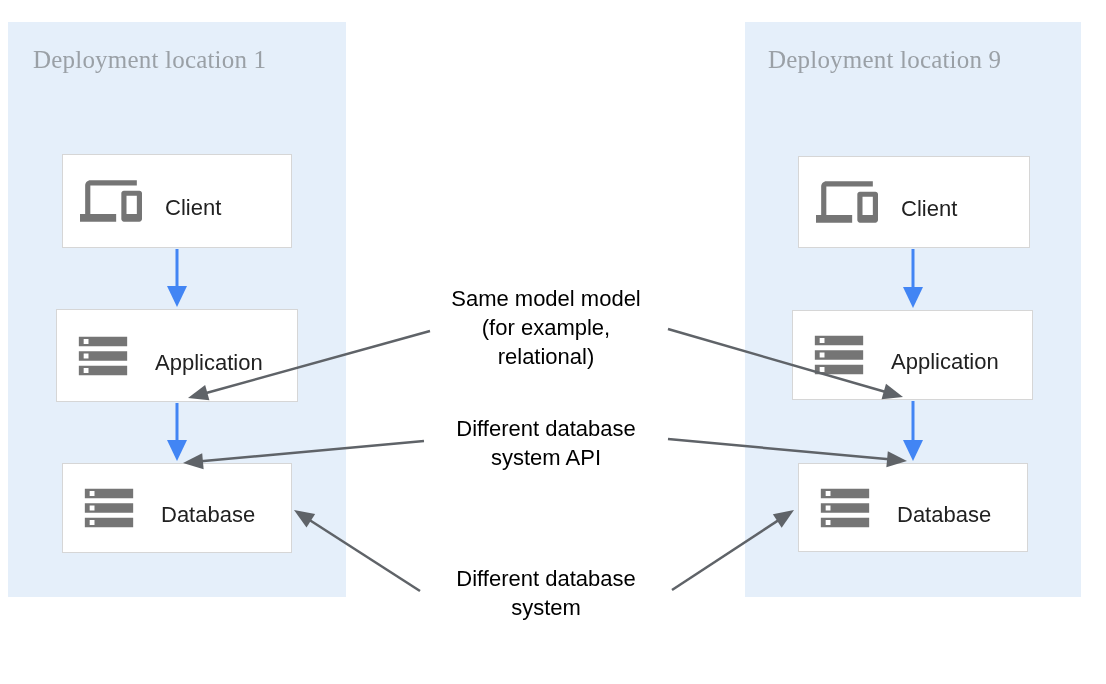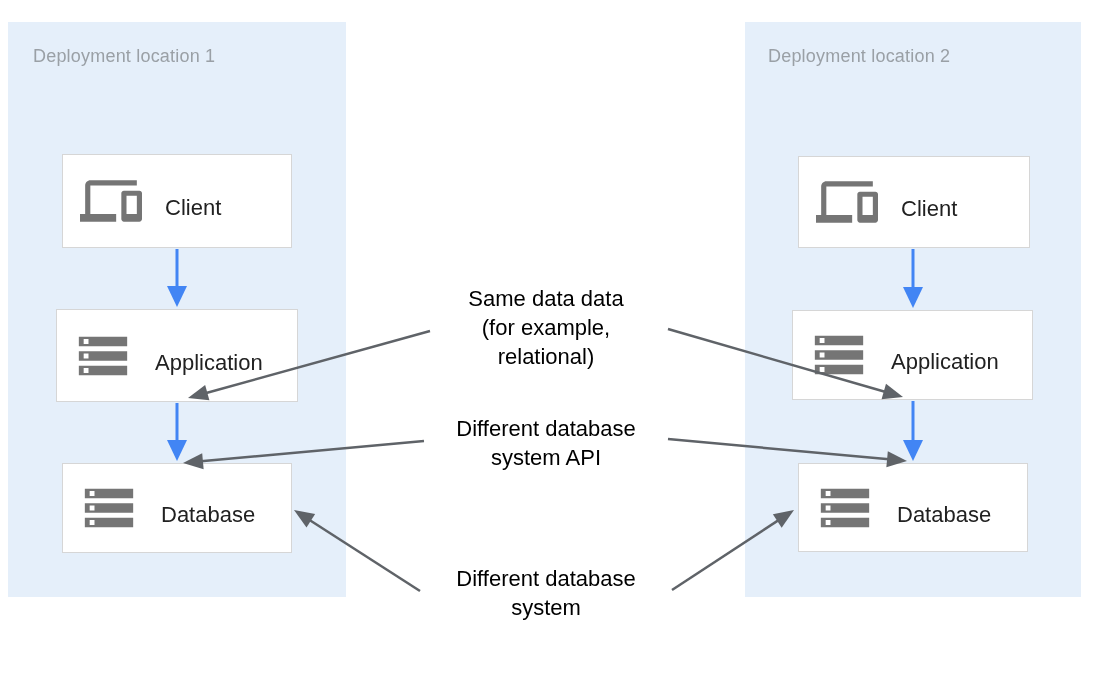--- a/index.html
+++ b/index.html
@@ -1,35 +1,35 @@
 <!DOCTYPE html>
 <html><head>
 <meta charset="utf-8">
 <style>
   html,body{margin:0;padding:0;background:#ffffff;}
   body{width:1106px;height:684px;position:relative;overflow:hidden;
        font-family:"Liberation Sans","DejaVu Sans",sans-serif;}
   .panel{position:absolute;top:22px;height:575px;z-index:1;}
-  .panel-title{position:absolute;font-size:18px;letter-spacing:.2px;z-index:2;}
+  .panel-title{position:absolute;font-size:25px;letter-spacing:.2px;z-index:2;font-family:Liberation Serif, serif;}
   .box{position:absolute;background:#ffffff;border:1px solid #d6d6d6;
        display:flex;align-items:center;padding-left:17px;box-sizing:border-box;z-index:3;}
   .box .icon{flex:0 0 auto;margin-right:23px;display:block;}
   .box .label{font-size:22px;color:#212121;margin-top:14px;}
   .annotation{position:absolute;left:396px;width:300px;text-align:center;
        font-size:22px;line-height:29px;color:#000000;white-space:pre-line;z-index:4;}
   #arrow-layer{position:absolute;left:0;top:0;z-index:5;pointer-events:none;}
 </style>
 </head>
 <body>
 
 <div class="panel" style="left: 8px; width: 338px; background: rgb(229, 239, 250);"></div>
 <div class="panel" style="left: 745px; width: 336px; background: rgb(229, 239, 250);"></div>
 
 <div class="panel-title" style="left: 33px; top: 46px; color: rgb(154, 160, 166);">Deployment location 1</div>
-<div class="panel-title" style="left: 768px; top: 46px; color: rgb(154, 160, 166);">Deployment location 2</div>
+<div class="panel-title" style="left: 768px; top: 46px; color: rgb(154, 160, 166);">Deployment location 9</div>
 
 <div class="box" style="left: 62px; top: 154px; width: 230px; height: 94px; border-color: rgb(214, 214, 214);">
   <svg class="icon devices" width="62" height="62" viewBox="0 0 24 24">
       <path d="M4 6h18V4H4c-1.1 0-2 .9-2 2v11H0v3h14v-3H4V6zm19 2h-6c-.55 0-1 .45-1 1v10c0 .55.45 1 1 1h6c.55 0 1-.45 1-1V9c0-.55-.45-1-1-1zm-1 9h-4v-7h4v7z" fill="#757575"></path>
     </svg>
   <span class="label" style="color: rgb(33, 33, 33);">Client</span>
 </div>
 <div class="box" style="left: 56px; top: 309px; width: 242px; height: 93px; border-color: rgb(214, 214, 214);">
   <svg class="icon storage" width="58" height="58" viewBox="0 0 24 24">
       <path d="M2 20h20v-4H2v4zm2-3h2v2H4v-2zM2 4v4h20V4H2zm4 3H4V5h2v2zm-4 7h20v-4H2v4zm2-3h2v2H4v-2z" fill="#757575"></path>
@@ -55,21 +55,21 @@
     </svg>
   <span class="label" style="color: rgb(33, 33, 33);">Application</span>
 </div>
 <div class="box" style="left: 798px; top: 463px; width: 230px; height: 89px; border-color: rgb(214, 214, 214);">
   <svg class="icon storage" width="58" height="58" viewBox="0 0 24 24">
       <path d="M2 20h20v-4H2v4zm2-3h2v2H4v-2zM2 4v4h20V4H2zm4 3H4V5h2v2zm-4 7h20v-4H2v4zm2-3h2v2H4v-2z" fill="#757575"></path>
     </svg>
   <span class="label" style="color: rgb(33, 33, 33);">Database</span>
 </div>
 
-<div class="annotation" style="top:284px;">Same data data
+<div class="annotation" style="top:284px;">Same model model
 (for example,
 relational)</div>
 <div class="annotation" style="top:414px;">Different database
 system API</div>
 <div class="annotation" style="top:564px;">Different database
 system</div>
 
 <svg id="arrow-layer" width="1106" height="684" viewBox="0 0 1106 684">
     <g>
       <line x1="177" y1="249" x2="177" y2="288" stroke="#4285f4" stroke-width="3"></line>

